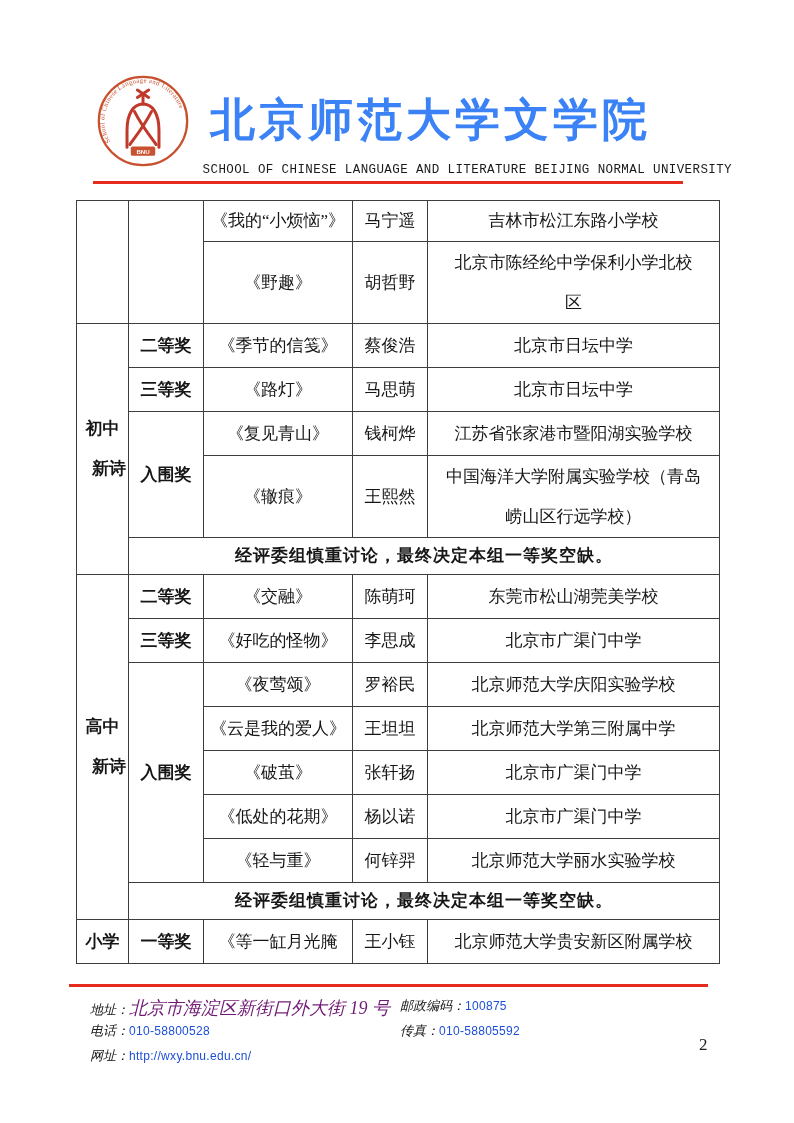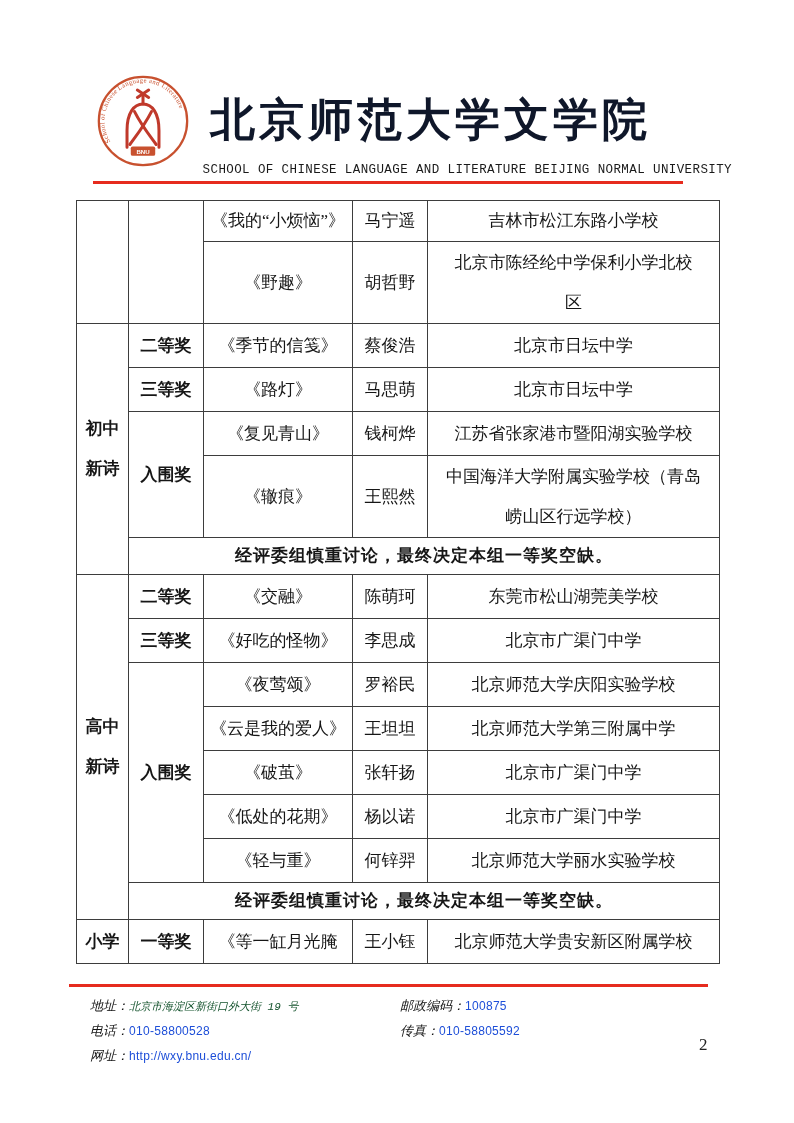--- a/index.html
+++ b/index.html
@@ -9,21 +9,21 @@
     background:#ffffff; color:#111;
     font-family:"Liberation Serif", serif;
     overflow:hidden;
   }
 
   
   .logo { position:absolute; left:96px; top:74px; width:94px; height:94px; }
   .doc-title {
     position:absolute; left:210px; top:90px; margin:0;
     font-size:45px; font-weight:bold; letter-spacing:4px;
-    color:#0f172a; font-family:"Liberation Serif", serif; white-space:nowrap;
+    color:#3b82f6; font-family:"Liberation Serif", serif; white-space:nowrap;
   }
   .doc-subtitle {
     position:absolute; left:96px; top:163px; width:636px; text-align:right;
     font-family:"Liberation Mono", monospace; font-size:12.5px; letter-spacing:0.4px;
     color:#1a1a1a; white-space:nowrap;
   }
   .header-rule {
     position:absolute; left:93px; top:181px; width:590px; height:3px; background:#e62b1e;
   }
 
@@ -36,34 +36,34 @@
     border:1.5px solid #3d3d3d;
     text-align:center; vertical-align:middle;
     font-size:17px; padding:0 2px; color:#161616;
   }
   .r45{height:31px} .r44{height:44px} .r82{height:82px} .r37{height:37px}
   .c-title, .c-school { white-space:pre-line; line-height:40px; }
   .c-author { line-height:40px; }
   .c-group, .c-award { font-weight:bold; }
   .c-note { font-weight:bold; letter-spacing:1px; line-height:24px; font-size:17.5px; }
   .group-line { line-height:20px; }
-  .group-line + .group-line { margin-top:20px; }
+  .group-line + .group-line { margin-top:20px;text-align:right; }
 
   
   .footer-rule {
     position:absolute; left:69px; top:984px; width:639px; height:3px; background:#e62b1e;
   }
   .footer-line { position:absolute; white-space:nowrap; }
   .fl-1 { left:90px;  top:996px; }
   .fl-2 { left:400px; top:996px; }
   .fl-3 { left:90px;  top:1021px; }
   .fl-4 { left:400px; top:1021px; }
   .fl-5 { left:90px;  top:1046px; }
   .f-label { font-style:italic; font-size:13px; font-family:"Liberation Serif", serif; color:#141414; }
-  .f-cjk-value { font-style:italic; font-size:11px; font-family:Liberation Mono, monospace; color:#14532d; }
+  .f-cjk-value { font-style:italic; font-size:18px; font-family:Liberation Serif, serif; color:#701a75; }
   .f-value { font-style:normal; font-size:12px; font-family:"Liberation Sans", sans-serif; color:#1d4ed8; letter-spacing:0.3px; }
   .page-number {
     position:absolute; left:699px; top:1035px; font-size:17px;
     font-family:"Liberation Serif", serif; color:#222;
   }
 </style>
 </head>
 <body>
 
 <div class="logo">

